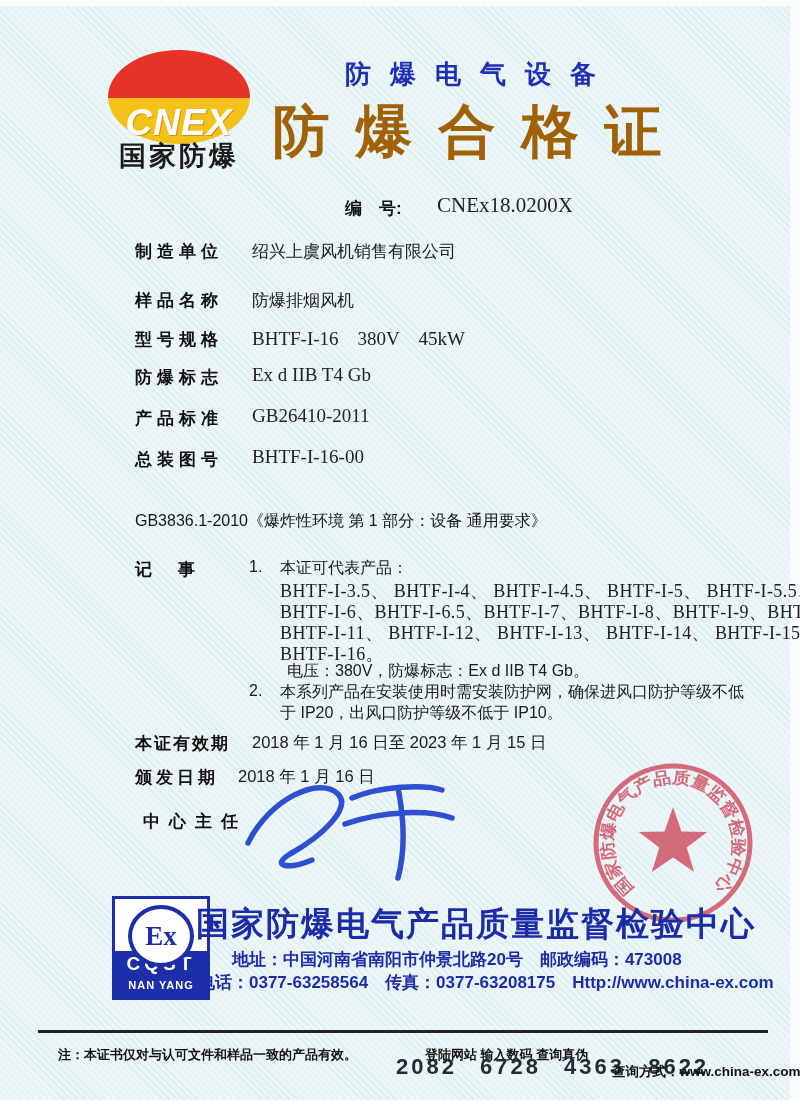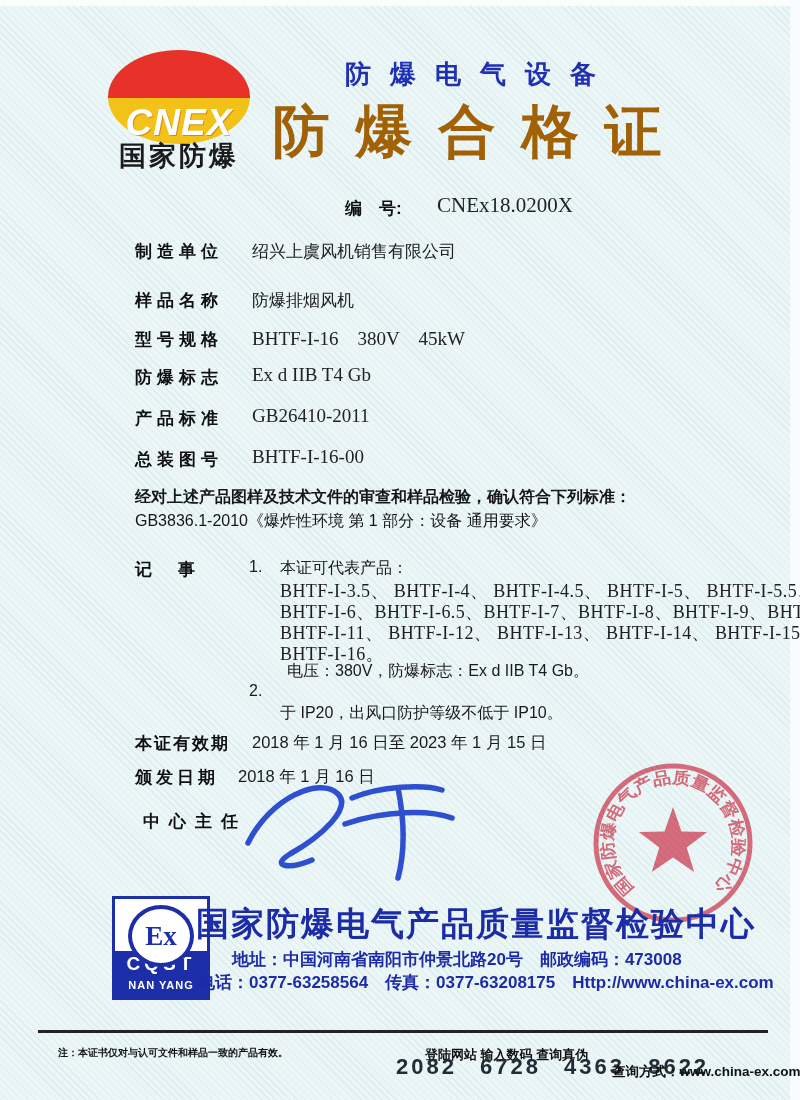--- a/index.html
+++ b/index.html
@@ -68,21 +68,21 @@
   .exlogo .cqst { position:absolute; left:0; bottom:22px; width:100%; text-align:center;
     color:#fff; font-size:19px; letter-spacing:4px; font-weight:600; }
   .exlogo .nanyang { position:absolute; left:0; bottom:6px; width:100%; text-align:center;
     color:#fff; font-size:11px; letter-spacing:1px; font-weight:600; }
 
   .footer-org { left:196px; top:902px; font-size:33px; font-weight:900; letter-spacing:2px; color:#1c2ba6; white-space:pre; }
   .footer-addr { left:232px; top:948px; font-size:17px; font-weight:700; color:#1c2ba6; white-space:pre; }
   .footer-phone { left:198px; top:971px; font-size:17px; font-weight:700; color:#1c2ba6; white-space:pre; }
 
   .rule { left:38px; top:1030px; width:730px; height:3px; background:#232323; }
-  .bnote { left:58px; top:1046px; font-size:10px; font-weight:600; color:#111; white-space:pre; }
+  .bnote { left:58px; top:1046px; font-size:13px; font-weight:600; color:#111; white-space:pre; }
   .bhint { left:425px; top:1046px; font-size:13px; font-weight:600; color:#111; white-space:pre; }
   .bcode { left:396px; top:1054px; font-size:22px; font-weight:700; color:#222c38; letter-spacing:3px; word-spacing:14px; white-space:pre; }
   .bquery { left:612px; top:1063px; font-size:13.5px; font-weight:700; color:#111; white-space:pre; }
 </style>
 </head>
 <body>
 
 <div class="page">
   <div class="edge-top"></div>
   <div class="edge-right"></div>
@@ -111,32 +111,32 @@
 
   <div class="abs flabel" style="left:135px; top:366px;">防爆标志</div>
   <div class="abs fvalue latin" style="left:252px; top:364px;">Ex d IIB T4 Gb</div>
 
   <div class="abs flabel" style="left:135px; top:407px;">产品标准</div>
   <div class="abs fvalue latin" style="left:252px; top:405px;">GB26410-2011</div>
 
   <div class="abs flabel" style="left:135px; top:448px;">总装图号</div>
   <div class="abs fvalue latin" style="left:252px; top:446px;">BHTF-I-16-00</div>
 
-  <div class="abs stmt" style="left:135px; top:487px; font-weight:600;">经对上述产品图样及技术文件的审查和样品检验，确认符合下列标准：</div>
   <div class="abs stmt" style="left:135px; top:511px;">GB3836.1-2010《爆炸性环境 第 1 部分：设备 通用要求》</div>
 
   <div class="abs flabel" style="left:135px; top:558px; letter-spacing:26px;">记事</div>
   <div class="abs note-txt" style="left:249px; top:558px;">1.</div>
   <div class="abs note-txt" style="left:280px; top:558px;">本证可代表产品：</div>
   <div class="abs models" style="left:280px; top:579px;">BHTF-I-3.5、 BHTF-I-4、 BHTF-I-4.5、 BHTF-I-5、 BHTF-I-5.5、</div>
   <div class="abs models" style="left:280px; top:600px;">BHTF-I-6、BHTF-I-6.5、BHTF-I-7、BHTF-I-8、BHTF-I-9、BHTF-I-10、</div>
   <div class="abs models" style="left:280px; top:621px;">BHTF-I-11、 BHTF-I-12、 BHTF-I-13、 BHTF-I-14、 BHTF-I-15、</div>
   <div class="abs models" style="left:280px; top:642px;">BHTF-I-16。</div>
   <div class="abs note-txt" style="left:287px; top:661px;">电压：380V，防爆标志：Ex d IIB T4 Gb。</div>
   <div class="abs note-txt" style="left:249px; top:682px;">2.</div>
+  <div class="abs note-txt" style="left:280px; top:682px;">本系列产品在安装使用时需安装防护网，确保进风口防护等级不低</div>
   <div class="abs note-txt" style="left:280px; top:703px;">于 IP20，出风口防护等级不低于 IP10。</div>
 
   <div class="abs vlabel" style="left:135px; top:732px;">本证有效期</div>
   <div class="abs vvalue" style="left:252px; top:732px;">2018 年 1 月 16 日至 2023 年 1 月 15 日</div>
   <div class="abs vlabel" style="left:135px; top:766px; letter-spacing:4px;">颁发日期</div>
   <div class="abs vvalue" style="left:238px; top:766px;">2018 年 1 月 16 日</div>
 
   <div class="abs director-label">中心主任</div>
   <svg class="abs sig-svg" width="230" height="120" viewBox="0 0 230 120">
     <g fill="none" stroke="#2d4fd0" stroke-width="5.5" stroke-linecap="round">

